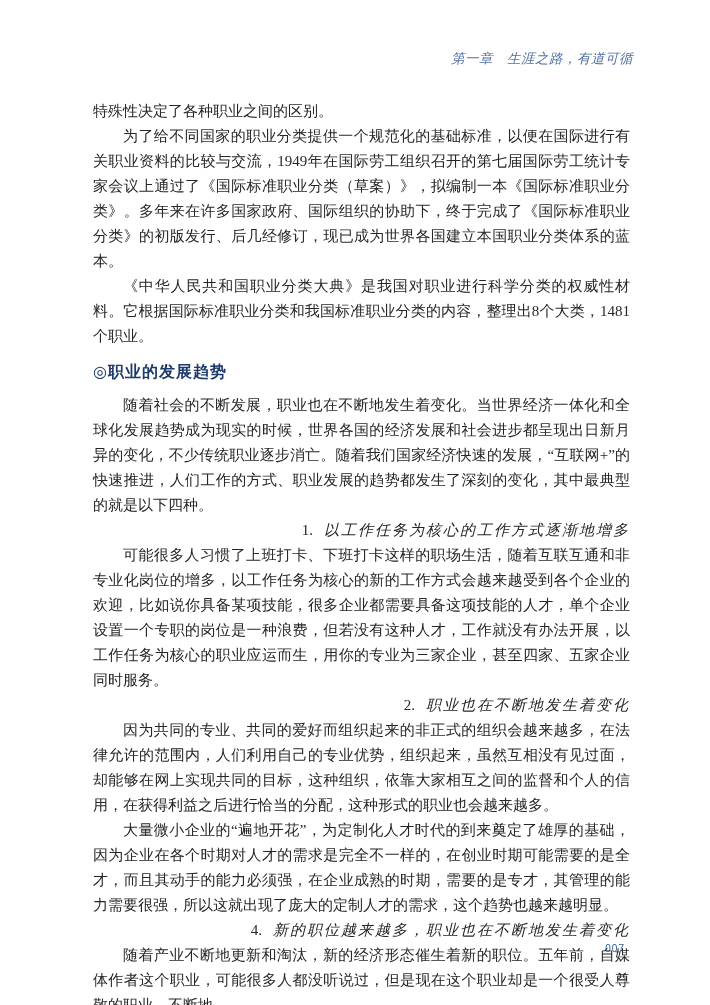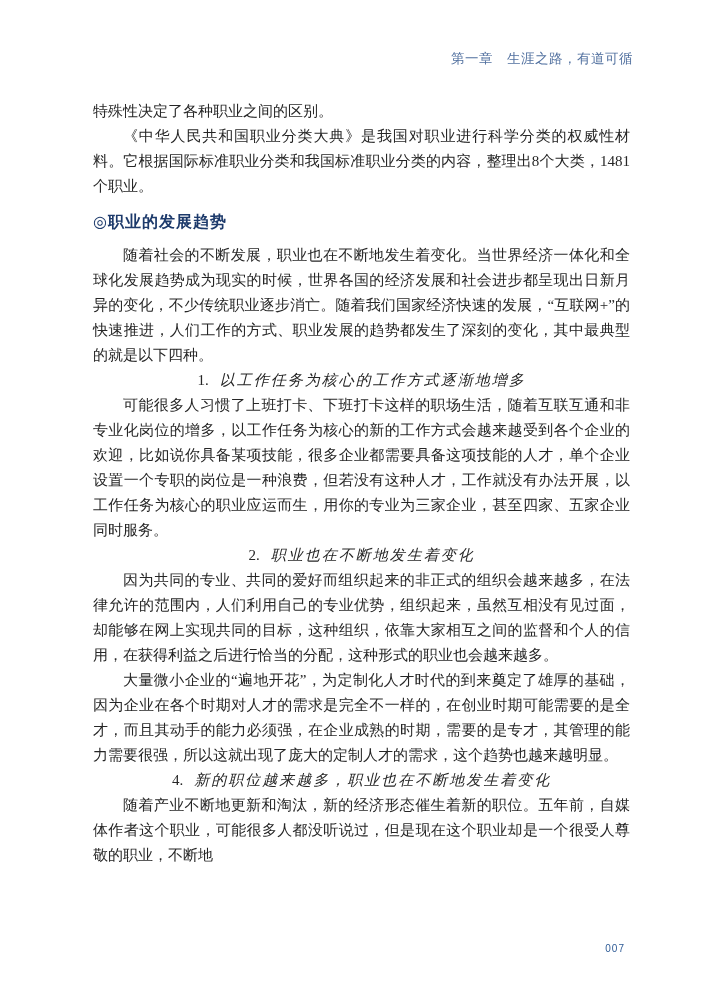--- a/index.html
+++ b/index.html
@@ -10,20 +10,21 @@
     margin: 0 auto;
     background: #ffffff;
     font-family: "Liberation Serif", "DejaVu Serif", serif;
     overflow: hidden;
   }
   .running-header {
     position: absolute;
     top: 50px;
     right: 77px;
     font-size: 13.5px;
+    font-style: italic;
     letter-spacing: 0.5px;
     color: #51709f;
     white-space: nowrap;
   }
   .content {
     position: absolute;
     left: 93px;
     top: 99px;
     width: 537px;
     color: #262626;
@@ -40,21 +41,21 @@
     color: #1d3a6b;
     letter-spacing: 1px;
     line-height: 26px;
     text-align: left;
   }
   .section-heading .bullet { font-weight: normal; }
   .item-heading {
     font-style: italic;
     letter-spacing: 2px;
     font-size: 15px;
-    text-align: center;
+    text-align: right;
   }
   .item-heading .item-num {
     font-style: normal;
     letter-spacing: 0;
     margin-right: 11px;
   }
   .page-number {
     position: absolute;
     top: 943px;
     right: 85px;
@@ -68,20 +69,21 @@
 <body>
 
 <div class="page">
 
   <div class="running-header">第一章　生涯之路，有道可循</div>
 
   <div class="content">
 
     <p class="body-p">特殊性决定了各种职业之间的区别。</p>
 
+    <p class="body-p indent">为了给不同国家的职业分类提供一个规范化的基础标准，以便在国际进行有关职业资料的比较与交流，1949年在国际劳工组织召开的第七届国际劳工统计专家会议上通过了《国际标准职业分类（草案）》，拟编制一本《国际标准职业分类》。多年来在许多国家政府、国际组织的协助下，终于完成了《国际标准职业分类》的初版发行、后几经修订，现已成为世界各国建立本国职业分类体系的蓝本。</p>
 
     <p class="body-p indent">《中华人民共和国职业分类大典》是我国对职业进行科学分类的权威性材料。它根据国际标准职业分类和我国标准职业分类的内容，整理出8个大类，1481个职业。</p>
 
     <h2 class="section-heading"><span class="bullet">◎</span><span>职业的发展趋势</span></h2>
 
     <p class="body-p indent">随着社会的不断发展，职业也在不断地发生着变化。当世界经济一体化和全球化发展趋势成为现实的时候，世界各国的经济发展和社会进步都呈现出日新月异的变化，不少传统职业逐步消亡。随着我们国家经济快速的发展，“互联网+”的快速推进，人们工作的方式、职业发展的趋势都发生了深刻的变化，其中最典型的就是以下四种。</p>
 
     <div class="item">
       <p class="item-heading"><span class="item-num">1.</span><span class="item-title">以工作任务为核心的工作方式逐渐地增多</span></p>
       <p class="body-p indent">可能很多人习惯了上班打卡、下班打卡这样的职场生活，随着互联互通和非专业化岗位的增多，以工作任务为核心的新的工作方式会越来越受到各个企业的欢迎，比如说你具备某项技能，很多企业都需要具备这项技能的人才，单个企业设置一个专职的岗位是一种浪费，但若没有这种人才，工作就没有办法开展，以工作任务为核心的职业应运而生，用你的专业为三家企业，甚至四家、五家企业同时服务。</p>

